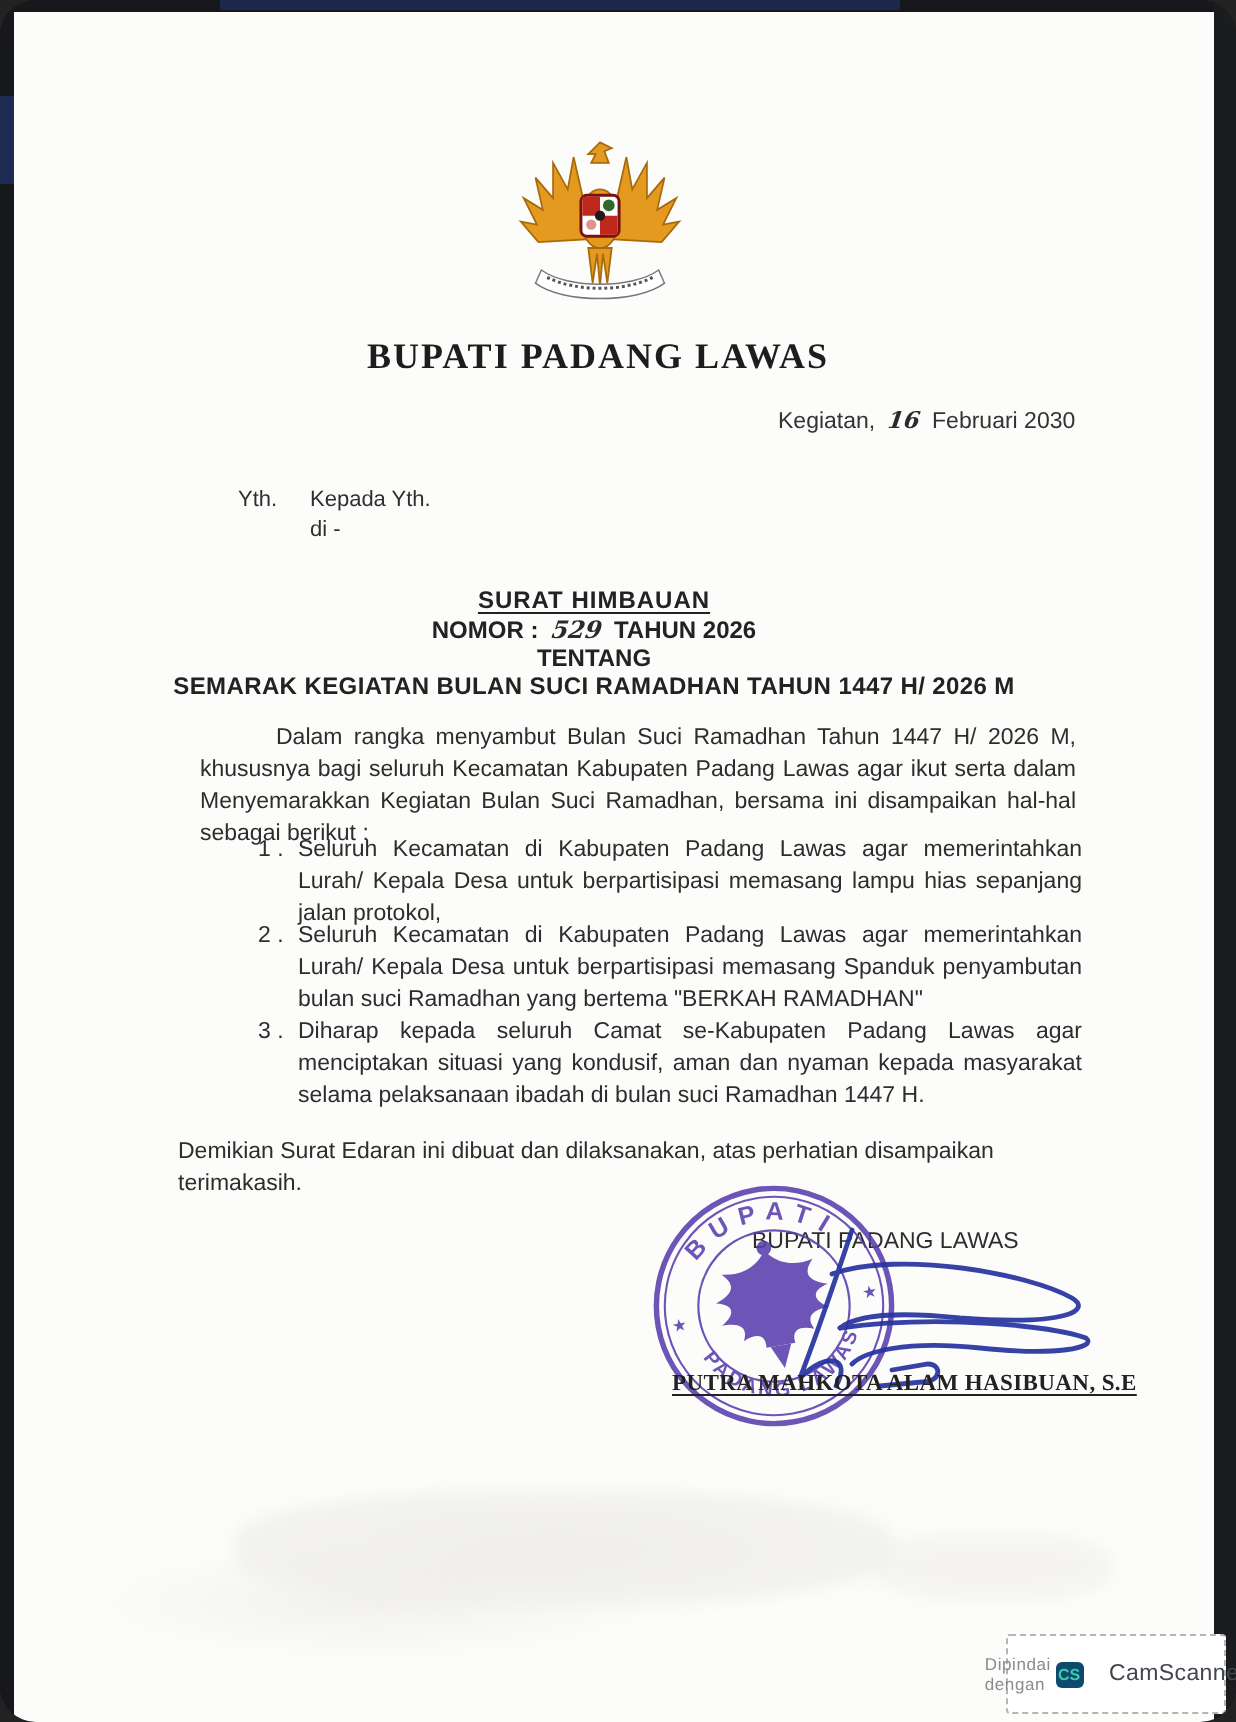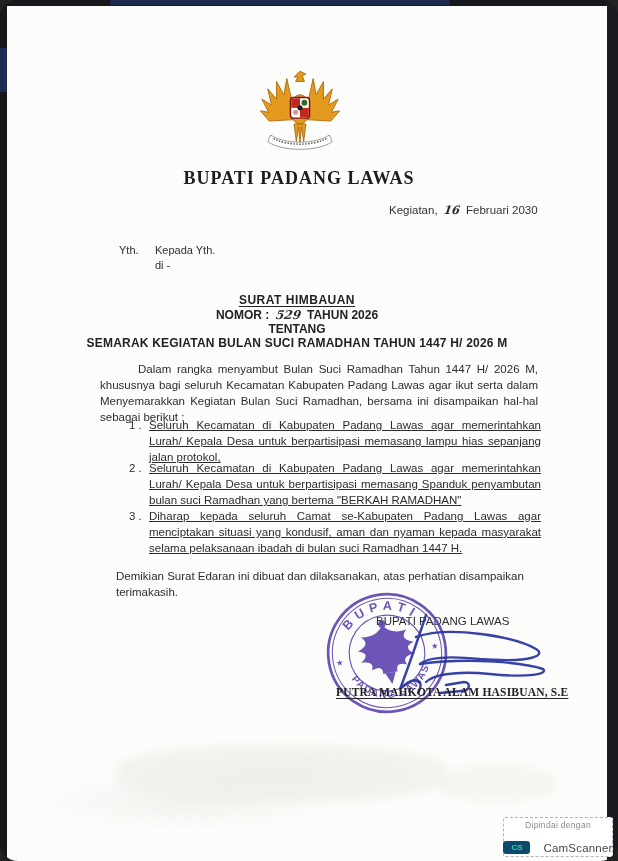--- a/index.html
+++ b/index.html
@@ -60,45 +60,45 @@
   #subj-title{ top:293px; text-decoration:underline; text-underline-offset:2px; letter-spacing:.5px; }
   #subj-nomor{ top:308px; }
   #subj-tentang{ top:322px; }
   #subj-about{ top:336px; letter-spacing:.2px; }
 
   
   .para{ font-size:11.5px; line-height:16px; text-align:justify; color:#2d2d2d; }
   #opening{ position:absolute; left:100px; top:361px; width:438px; text-indent:38px; }
   .list-item{ position:absolute; left:129px; width:412px; display:flex; }
   .list-item .num{ width:20px; flex:none; font-size:11.5px; line-height:16px; }
-  .list-item .txt{ flex:1;text-decoration:underline; }
+  .list-item .txt{ flex:1; }
   #item-1{ top:417px; } #item-2{ top:460px; } #item-3{ top:508px; }
-  #closing{ position:absolute; left:116px; top:568px; width:445px; text-align:left; }
+  #closing{ position:absolute; left:89px; top:568px; width:445px; text-align:left; }
 
   
   #sig-title{ position:absolute; left:376px; top:615px; font-size:11.5px; color:#2d2d2d; }
   #stamp{ position:absolute; left:324px; top:590px; width:126px; height:126px;
           transform:rotate(-10deg); opacity:.88; }
   #signature{ position:absolute; left:330px; top:597px; width:242px; height:112px; }
   #sig-name{
     position:absolute; left:336px; top:686px; font-size:11.5px; font-weight:bold;
     color:#222; text-decoration:underline; text-underline-offset:2px; letter-spacing:.2px;font-family:Liberation Serif, serif;
   }
 
   
   #scanner-badge{
     position:absolute; left:503px; top:817px; width:110px; height:40px;
     background:#fff; border:1px dashed #b5b5b5; border-radius:2px;
-    display:flex; flex-direction:column; align-items:center; justify-content:space-between;
+    display:flex; flex-direction:row; align-items:center; justify-content:center;
     gap:2px; padding:2px 0;
   }
   #scanner-badge .line1{ font-size:8.5px; color:#8b8b8b; letter-spacing:.3px; }
   #scanner-badge .line2{ display:flex; align-items:center; gap:3px; }
   #scanner-logo{
-    width:27px; height:13px; border-radius:3px; background:#0c4a6e;
+    width:14px; height:13px; border-radius:3px; background:#0c4a6e;
     color:#3ec9a7; font-size:8px; font-weight:bold;
     display:flex; align-items:center; justify-content:center;
   }
   #scanner-name{ font-size:11.5px; color:#42474d; font-weight:normal; letter-spacing:.2px;padding-left:10px; }
 </style>
 </head>
 <body>
 
 <div id="stage">
 

